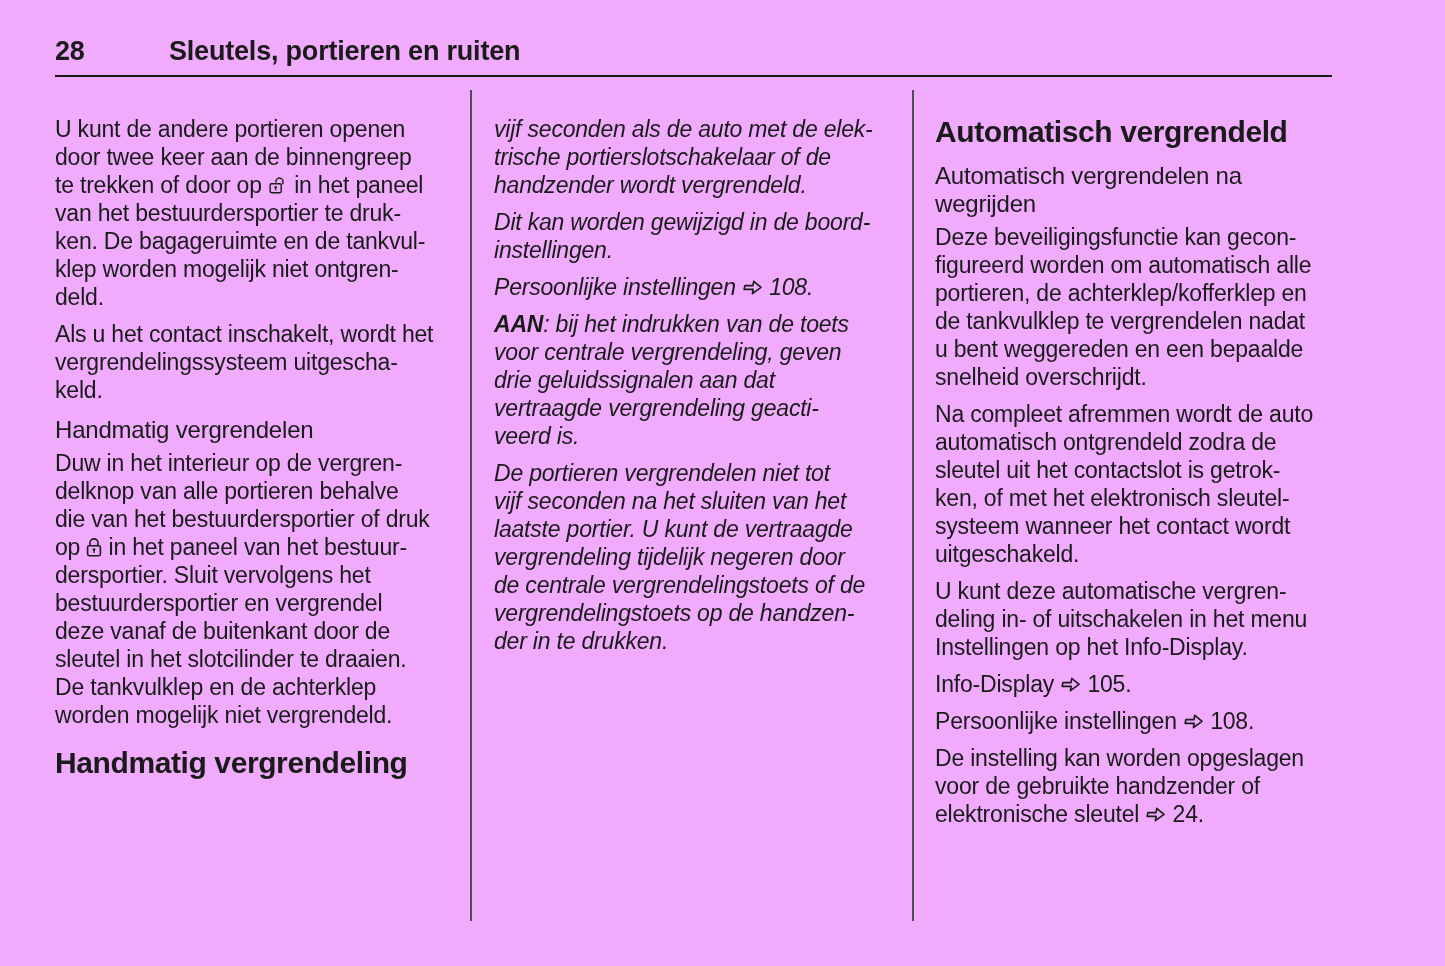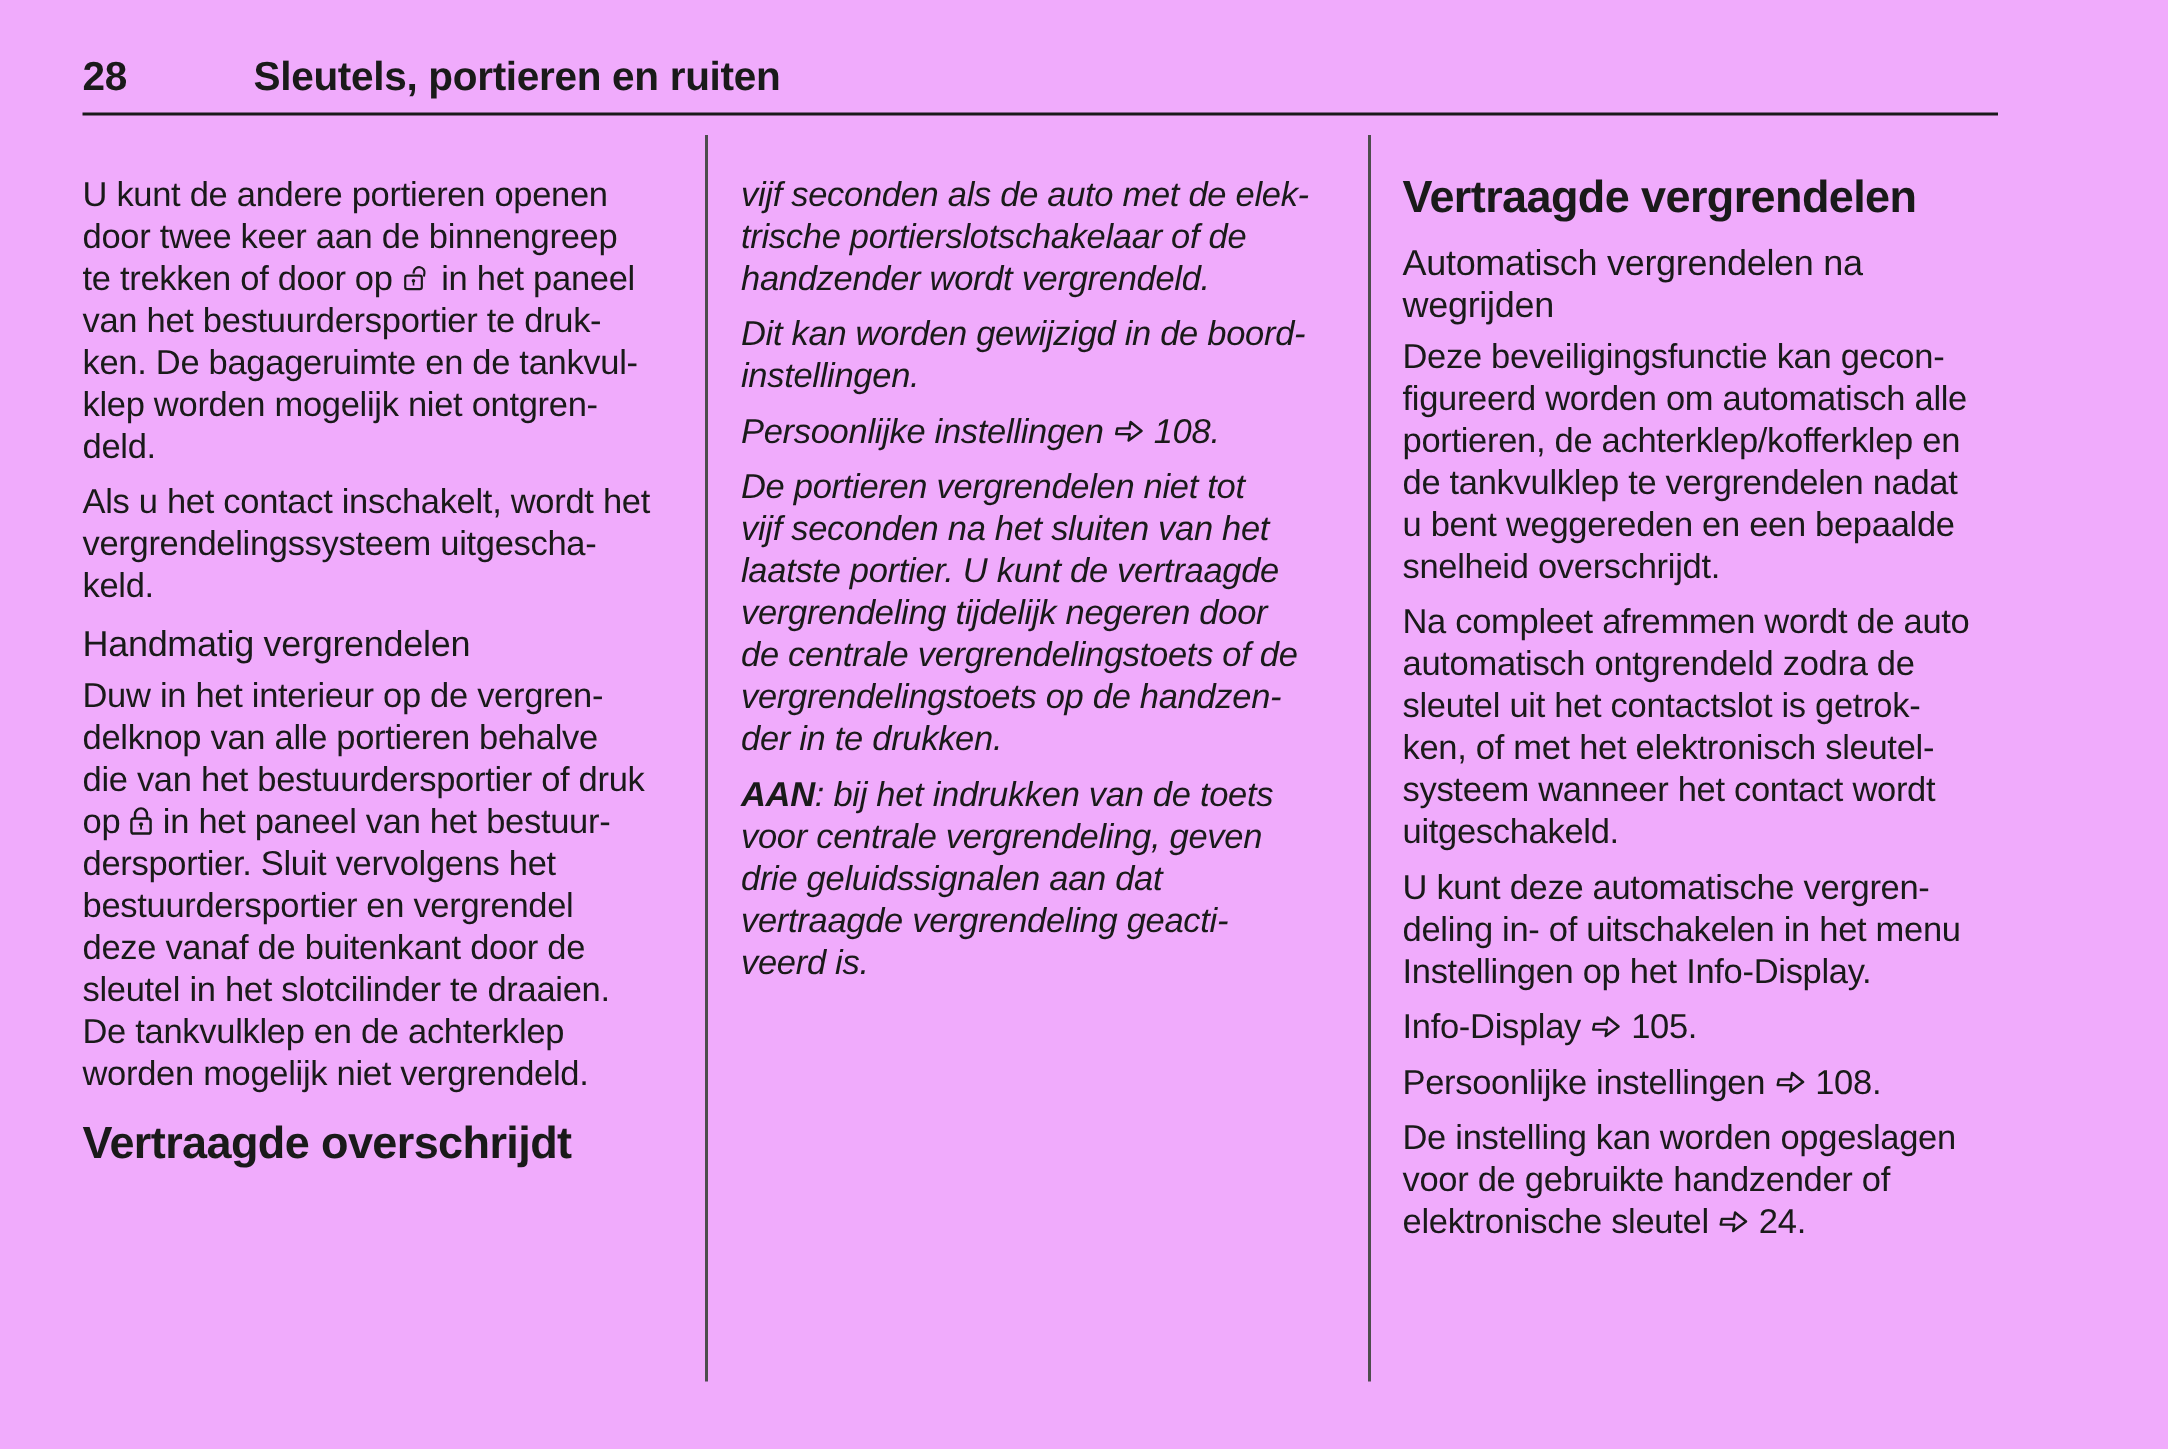--- a/index.html
+++ b/index.html
@@ -87,35 +87,35 @@
             <rect x="10" y="17.2" width="1.5" height="4" fill="#1a1a1a"></rect>
           </svg></span> in het paneel<br>van het bestuurdersportier te druk-<br>ken. De bagageruimte en de tankvul-<br>klep worden mogelijk niet ontgren-<br>deld.</p>
       <p>Als u het contact inschakelt, wordt het<br>vergrendelingssysteem uitgescha-<br>keld.</p>
       <h3>Handmatig vergrendelen</h3>
       <p>Duw in het interieur op de vergren-<br>delknop van alle portieren behalve<br>die van het bestuurdersportier of druk<br>op <span class="icon"><svg width="16" height="21" viewBox="0 0 20 26" style="vertical-align:-2px">
             <path d="M5 12 V8.5 A5 5 0 0 1 15 8.5 V12" fill="none" stroke="#1a1a1a" stroke-width="2"></path>
             <rect x="2" y="12" width="16" height="12.5" rx="2" fill="none" stroke="#1a1a1a" stroke-width="2"></rect>
             <circle cx="10" cy="16.8" r="1.7" fill="#1a1a1a"></circle>
             <rect x="9.3" y="17.2" width="1.5" height="4" fill="#1a1a1a"></rect>
           </svg></span> in het paneel van het bestuur-<br>dersportier. Sluit vervolgens het<br>bestuurdersportier en vergrendel<br>deze vanaf de buitenkant door de<br>sleutel in het slotcilinder te draaien.<br>De tankvulklep en de achterklep<br>worden mogelijk niet vergrendeld.</p>
-      <h2>Vertraagde overschrijdt</h2>
+      <h2>Handmatig vergrendeling</h2>
     </div>
   <div class="divider" id="divider-1"></div>
   <div class="col" id="col-2">
       <p>vijf seconden als de auto met de elek-<br>trische portierslotschakelaar of de<br>handzender wordt vergrendeld.</p>
       <p>Dit kan worden gewijzigd in de boord-<br>instellingen.</p>
       <p>Persoonlijke instellingen <span class="icon"><svg width="21" height="19" viewBox="0 0 22 20" style="vertical-align:-2px">
             <path d="M3 8 L11.5 8 L12.3 3.5 L20 9.8 L10.9 16.5 L11.7 12 L2.2 12 Z" fill="none" stroke="#1a1a1a" stroke-width="1.7" stroke-linejoin="round"></path>
           </svg></span> 108.</p>
+      <p><b>AAN</b>: bij het indrukken van de toets<br>voor centrale vergrendeling, geven<br>drie geluidssignalen aan dat<br>vertraagde vergrendeling geacti-<br>veerd is.</p>
       <p>De portieren vergrendelen niet tot<br>vijf seconden na het sluiten van het<br>laatste portier. U kunt de vertraagde<br>vergrendeling tijdelijk negeren door<br>de centrale vergrendelingstoets of de<br>vergrendelingstoets op de handzen-<br>der in te drukken.</p>
-      <p><b>AAN</b>: bij het indrukken van de toets<br>voor centrale vergrendeling, geven<br>drie geluidssignalen aan dat<br>vertraagde vergrendeling geacti-<br>veerd is.</p>
     </div>
   <div class="divider" id="divider-2"></div>
   <div class="col" id="col-3">
-      <h2>Vertraagde vergrendelen</h2>
+      <h2>Automatisch vergrendeld</h2>
       <h3>Automatisch vergrendelen na<br>wegrijden</h3>
       <p>Deze beveiligingsfunctie kan gecon-<br>figureerd worden om automatisch alle<br>portieren, de achterklep/kofferklep en<br>de tankvulklep te vergrendelen nadat<br>u bent weggereden en een bepaalde<br>snelheid overschrijdt.</p>
       <p>Na compleet afremmen wordt de auto<br>automatisch ontgrendeld zodra de<br>sleutel uit het contactslot is getrok-<br>ken, of met het elektronisch sleutel-<br>systeem wanneer het contact wordt<br>uitgeschakeld.</p>
       <p>U kunt deze automatische vergren-<br>deling in- of uitschakelen in het menu<br>Instellingen op het Info-Display.</p>
       <p>Info-Display <span class="icon"><svg width="21" height="19" viewBox="0 0 22 20" style="vertical-align:-2px">
             <path d="M3 8 L11.5 8 L12.3 3.5 L20 9.8 L10.9 16.5 L11.7 12 L2.2 12 Z" fill="none" stroke="#1a1a1a" stroke-width="1.7" stroke-linejoin="round"></path>
           </svg></span> 105.</p>
       <p>Persoonlijke instellingen <span class="icon"><svg width="21" height="19" viewBox="0 0 22 20" style="vertical-align:-2px">
             <path d="M3 8 L11.5 8 L12.3 3.5 L20 9.8 L10.9 16.5 L11.7 12 L2.2 12 Z" fill="none" stroke="#1a1a1a" stroke-width="1.7" stroke-linejoin="round"></path>
           </svg></span> 108.</p>

